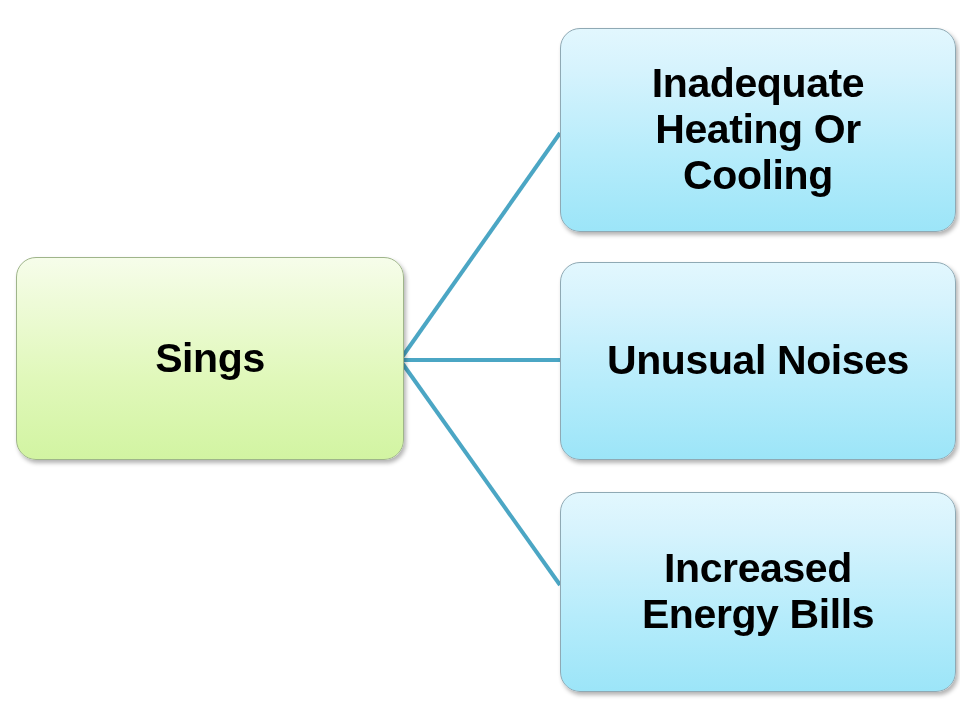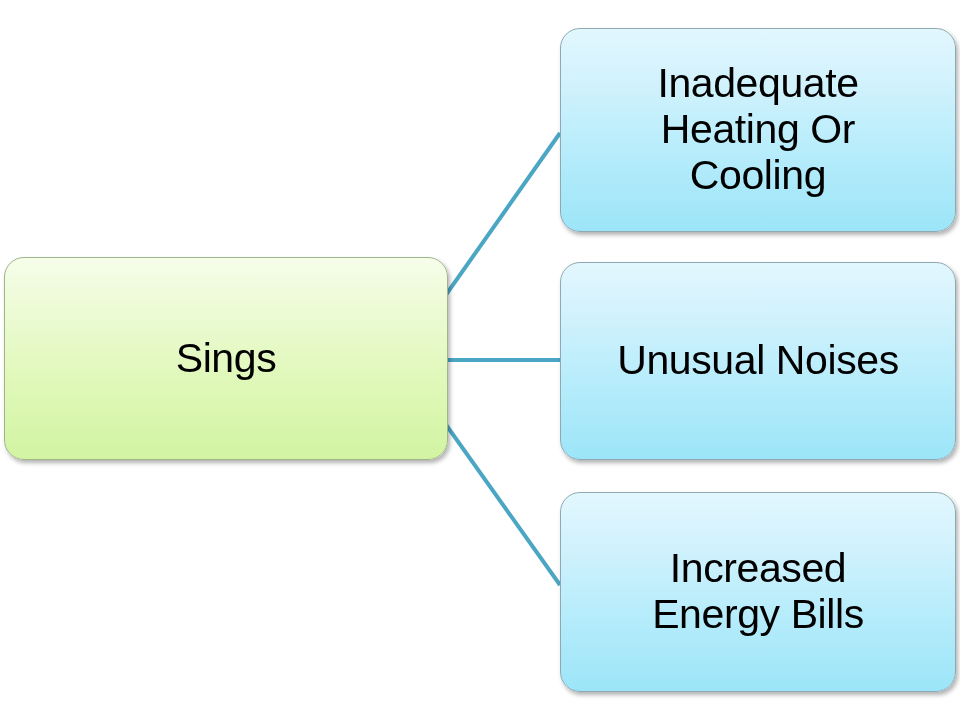--- a/index.html
+++ b/index.html
@@ -38,32 +38,32 @@
     align-items: center;
     justify-content: center;
     text-align: center;
     border-radius: 20px;
     box-shadow: 2px 3px 4px rgba(0,0,0,0.30);
   }
 
   .node-label {
     display: block;
     color: #000000;
-    font-weight: normal;
+    font-weight: bold;
     letter-spacing: -0.4px;
     line-height: 1.12;
     padding: 0 10px;
     white-space: pre-line;
   }
 
   
   .node--root {
-    left: 4px;
+    left: 16px;
     top: 257px;
-    width: 444px;
+    width: 388px;
     height: 203px;
     background: linear-gradient(to bottom, #f6fdea 0%, #eefbd8 22%, #e0f8ba 60%, #d2f4a2 100%);
     border: 1px solid #9fb58a;
   }
   .node--root .node-label {
     font-size: 41px;
   }
 
   
   .node--branch {

